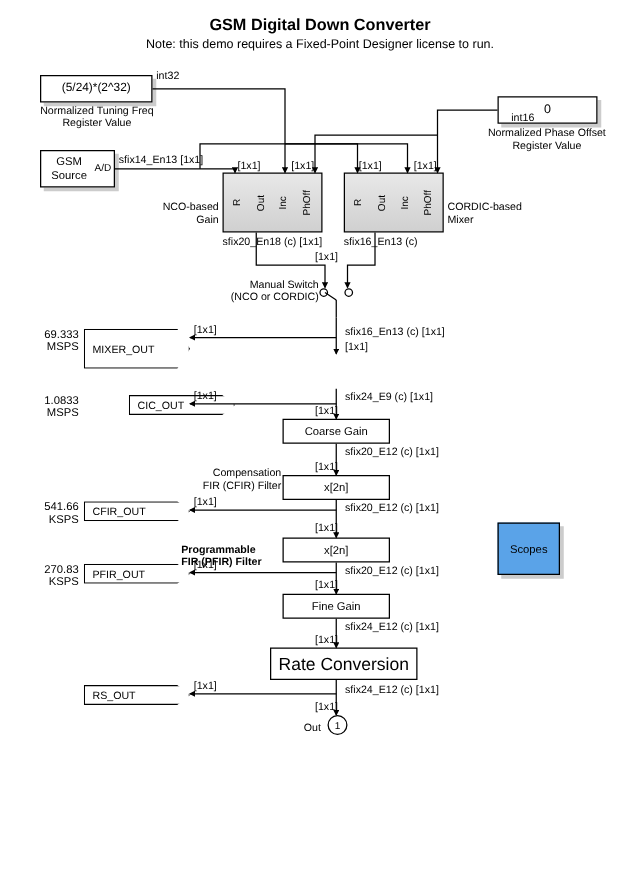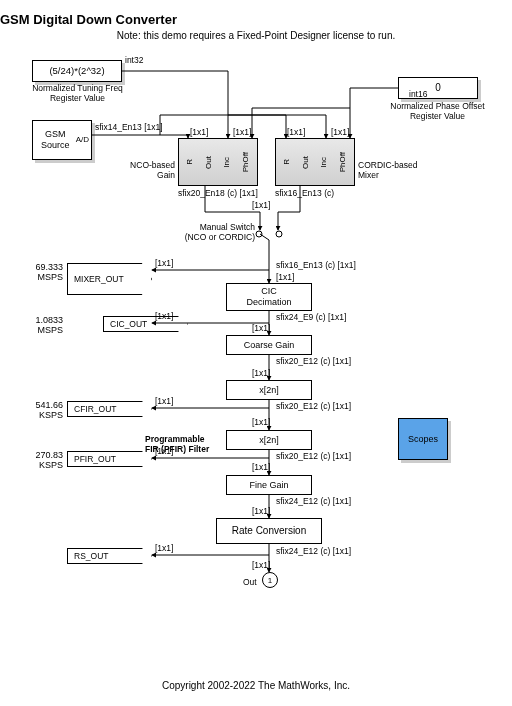--- a/index.html
+++ b/index.html
@@ -1,17 +1,17 @@
 <!DOCTYPE html>
 <html><head>
 <meta charset="utf-8">
 <style>
 body { margin:0; padding:0; font-family:Arial,Helvetica,sans-serif; background:#fff; width:512px; height:706px; }
 #canvas { position:relative; width:512px; height:706px; font-size:9px; color:#000; }
-.title { position:absolute; font-weight:bold; font-size:13px; width:100%; text-align:left; top:12px; }
+.title { position:absolute; font-weight:bold; font-size:13px; width:100%; text-align:center; top:12px; }
 .note { position:absolute; font-size:10px; width:100%; text-align:center; top:30px; }
 .copyright { position:absolute; font-size:10px; width:100%; text-align:center; bottom:15px; }
 .box { position:absolute; border:1px solid #000; background:#fff; display:flex; align-items:center; justify-content:center; text-align:center; line-height:1.2; padding:2px; box-sizing:border-box; }
 .shadow { box-shadow:3px 3px 0 #ccc; }
 .mixer { background:linear-gradient(180deg,#e8e8e8 0%,#d0d0d0 100%); }
 .rot { writing-mode:vertical-rl; transform:rotate(180deg); font-size:8px; margin:0 1px; }
 .lbl { position:absolute; font-size:8.5px; white-space:nowrap; }
 .tag { position:absolute; background:#fff; border:1px solid #000; font-size:8.5px; display:flex; align-items:center; padding:0 6px; box-sizing:border-box; clip-path:polygon(0 0,88% 0,100% 50%,88% 100%,0 100%); }
 .rate { position:absolute; font-size:9px; text-align:right; width:45px; }
 .scope { background:#5aa3e8; }
@@ -28,21 +28,21 @@
   <div class="box shadow" style="left:32px;top:60px;width:90px;height:22px;font-size:9.5px;">(5/24)*(2^32)</div>
   <div class="lbl" style="left:25px;top:83px;width:105px;text-align:center;white-space:pre-line;">Normalized Tuning Freq
 Register Value</div>
   <div class="lbl" style="left:125px;top:55px;">int32</div>
 
   <div class="box shadow" style="left:398px;top:77px;width:80px;height:22px;font-size:10px;">0</div>
   <div class="lbl" style="left:385px;top:101px;width:105px;text-align:center;white-space:pre-line;">Normalized Phase Offset
 Register Value</div>
   <div class="lbl" style="left:376px;top:89px;padding-left:33px;">int16</div>
 
-  <div class="box shadow" style="left:32px;top:120px;width:60px;height:40px;white-space:pre-line;justify-content:center;">
+  <div class="box shadow" style="left:32px;top:120px;width:60px;height:30px;white-space:pre-line;justify-content:center;">
     <span style="flex:1;text-align:center;white-space:pre-line;">GSM
 Source</span>
     <span style="font-size:8px;">A/D</span>
   </div>
   <div class="lbl" style="left:95px;top:122px;">sfix14_En13 [1x1]</div>
 
   <div class="lbl" style="left:115px;top:160px;white-space:pre-line;text-align:right;width:60px;">NCO-based
 Gain</div>
   <div class="box mixer" style="left:178px;top:138px;width:80px;height:48px;justify-content:space-around;">
     <span class="rot">R</span>
@@ -59,39 +59,39 @@
     <span class="rot">PhOff</span>
   </div>
   <div class="lbl" style="left:358px;top:160px;white-space:pre-line;">CORDIC-based
 Mixer</div>
   <div class="lbl" style="left:275px;top:188px;">sfix16_En13 (c)</div>
 
   <div class="lbl" style="left:175px;top:222px;white-space:pre-line;text-align:right;width:80px;">Manual Switch
 (NCO or CORDIC)</div>
   <div class="lbl" style="left:276px;top:260px;">sfix16_En13 (c) [1x1]</div>
 
-  <div class="box" style="left:226px;top:283px;width:86px;height:28px;white-space:pre-line;">CIC
-Decimation</div>
   <div class="lbl" style="left:276px;top:312px;">sfix24_E9 (c) [1x1]</div>
 
   <div class="box" style="left:226px;top:335px;width:86px;height:20px;">Coarse Gain</div>
   <div class="lbl" style="left:276px;top:356px;">sfix20_E12 (c) [1x1]</div>
 
+  <div class="lbl" style="left:145px;top:373px;white-space:pre-line;text-align:right;width:80px;">Compensation
+FIR (CFIR) Filter</div>
   <div class="box" style="left:226px;top:380px;width:86px;height:20px;">x[2n]</div>
   <div class="lbl" style="left:276px;top:401px;">sfix20_E12 (c) [1x1]</div>
 
   <div class="lbl" style="left:145px;top:434px;white-space:pre-line;text-align:left;width:80px;font-weight:bold;">Programmable
 FIR (PFIR) Filter</div>
   <div class="box" style="left:226px;top:430px;width:86px;height:20px;">x[2n]</div>
   <div class="lbl" style="left:276px;top:451px;">sfix20_E12 (c) [1x1]</div>
 
   <div class="box" style="left:226px;top:475px;width:86px;height:20px;">Fine Gain</div>
   <div class="lbl" style="left:276px;top:496px;">sfix24_E12 (c) [1x1]</div>
 
-  <div class="box" style="left:216px;top:518px;width:106px;height:26px;font-size:10px;">Rate Conversion</div>
+  <div class="box" style="left:216px;top:518px;width:118px;height:26px;font-size:14px;">Rate Conversion</div>
   <div class="lbl" style="left:276px;top:546px;">sfix24_E12 (c) [1x1]</div>
 
   <div class="rate" style="left:18px;top:262px;white-space:pre-line;">69.333
 MSPS</div>
   <div class="tag" style="left:67px;top:263px;width:85px;height:32px;">MIXER_OUT</div>
   <div class="lbl" style="left:155px;top:258px;">[1x1]</div>
 
   <div class="rate" style="left:18px;top:315px;white-space:pre-line;">1.0833
 MSPS</div>
   <div class="tag" style="left:67px;top:316px;width:85px;height:16px;margin-left:36px;">CIC_OUT</div>
@@ -156,14 +156,13 @@
       <path d="M269 400 V430" marker-end="url(#arr)"></path>
       <path d="M269 408 H152" marker-end="url(#arr)"></path>
       <path d="M269 450 V475" marker-end="url(#arr)"></path>
       <path d="M269 458 H152" marker-end="url(#arr)"></path>
       <path d="M269 495 V518" marker-end="url(#arr)"></path>
       <path d="M269 544 V572" marker-end="url(#arr)"></path>
       <path d="M269 555 H152" marker-end="url(#arr)"></path>
     </g>
   </svg>
 
-  <div class="copyright">Copyright 2002-2022 The MathWorks, Inc.</div>
 </div>
 
 </body></html>

